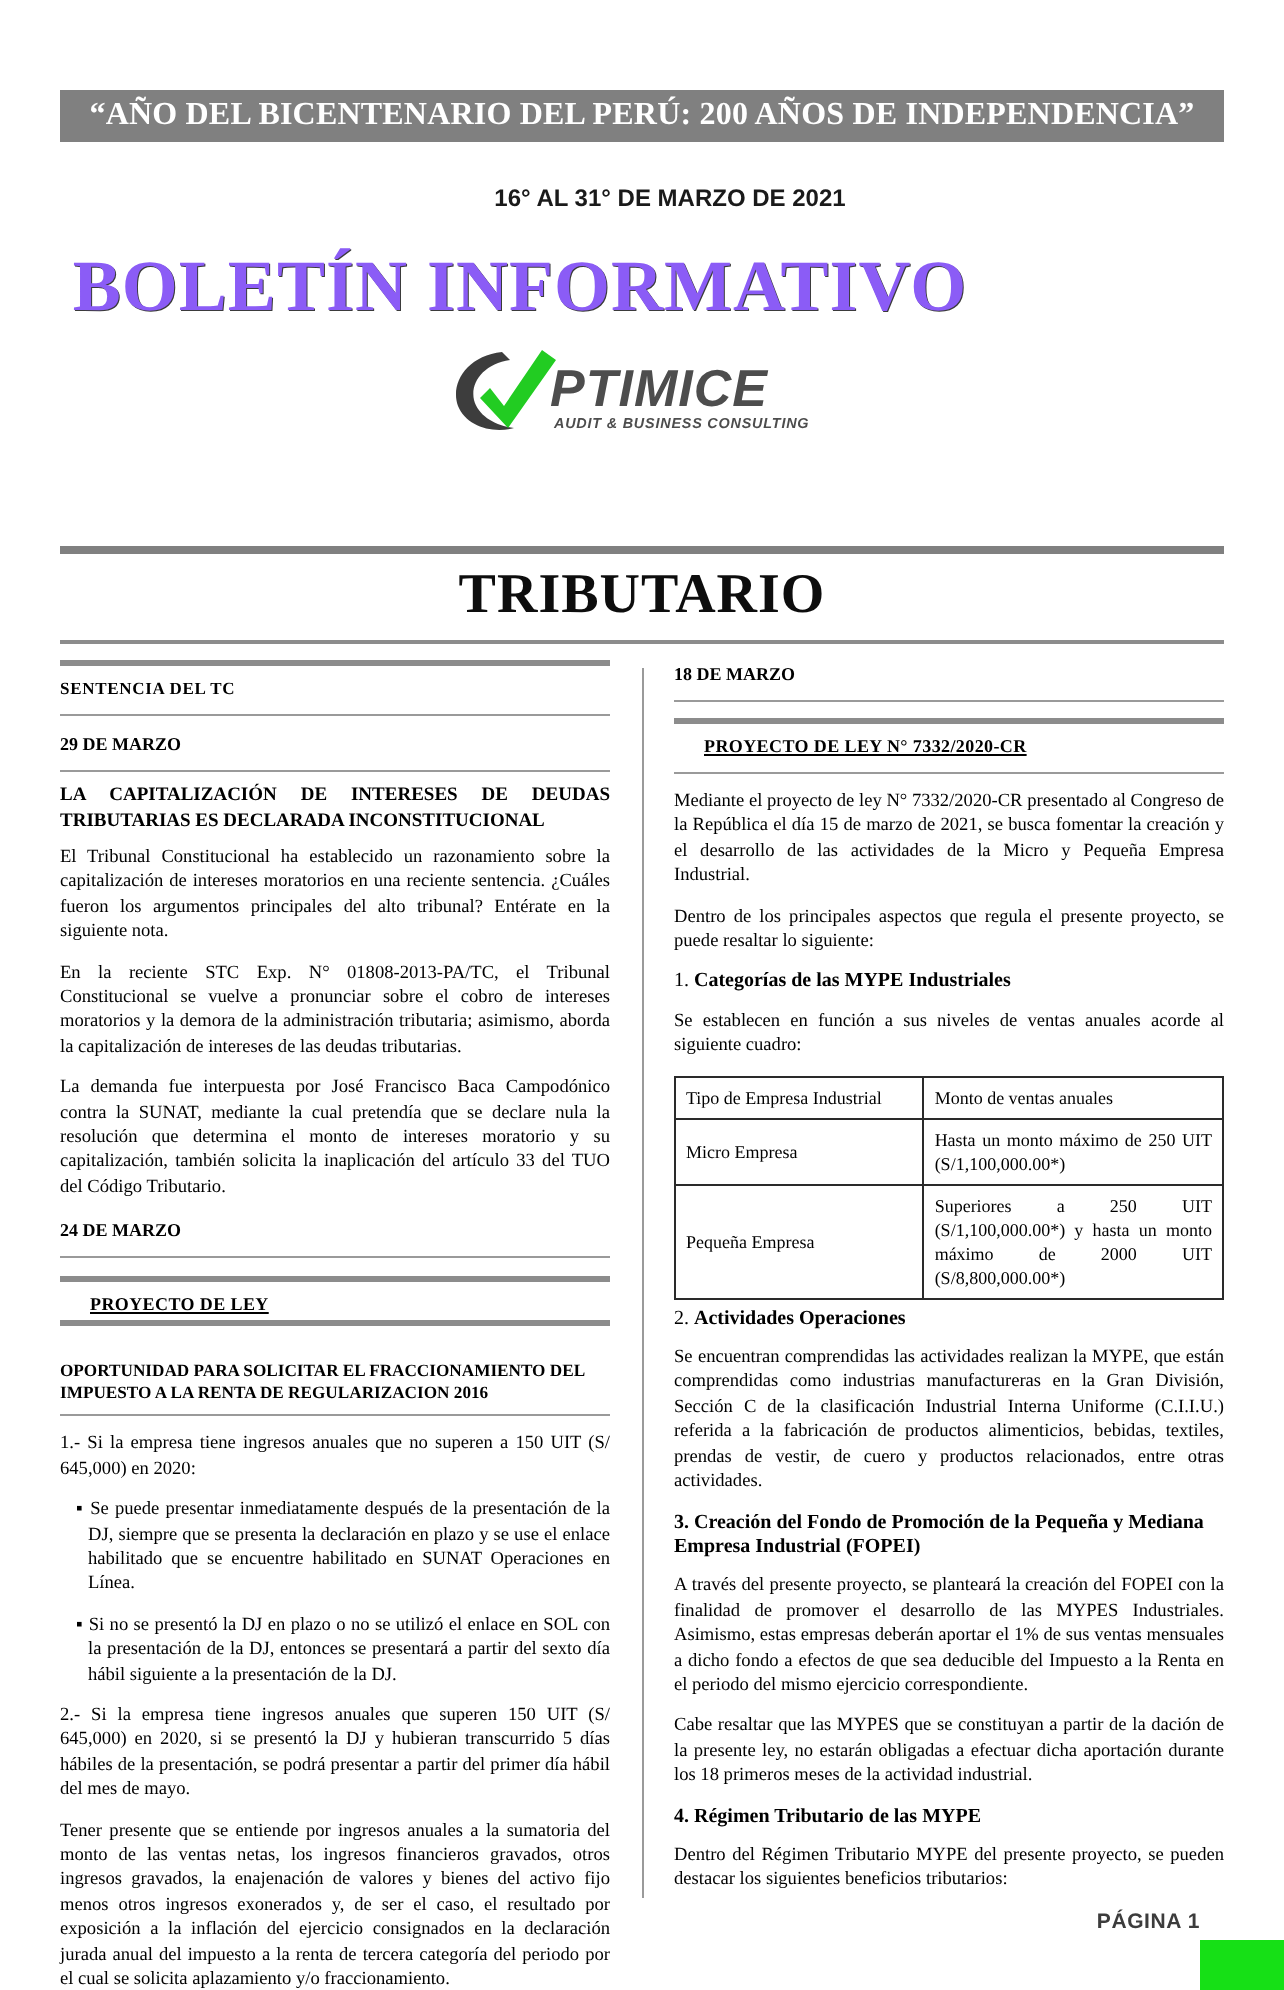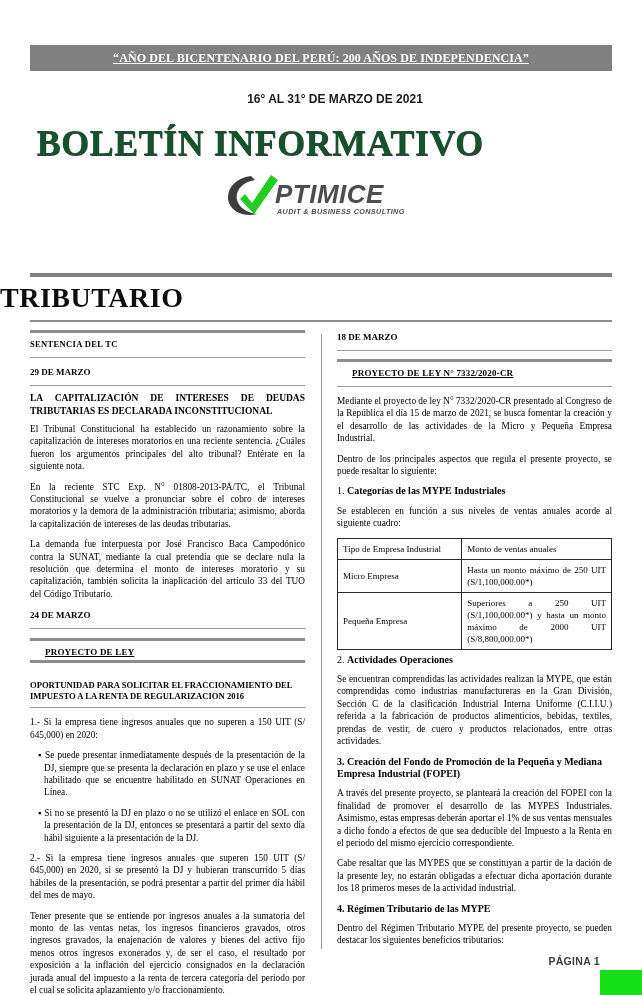--- a/index.html
+++ b/index.html
@@ -25,24 +25,23 @@
     height: 26px;
     background: #808080;
     color: #ffffff;
     display: flex;
     align-items: center;
     justify-content: center;
   }
   .banner-text {
     font-family: "Liberation Serif", serif;
     font-weight: bold;
-    font-size: 12px;
+    font-size: 16px;
     letter-spacing: 0.1px;
     white-space: nowrap;
-    text-decoration: underline;
   }
 
   
   .dateline {
     position: absolute;
     left: 14px;
     top: 92px;
     width: 642px;
     text-align: center;
     font-family: "Liberation Sans", sans-serif;
@@ -55,21 +54,21 @@
   .masthead {
     position: absolute;
     left: 0;
     top: 122px;
     width: 520px;
     text-align: center;
     font-family: "Liberation Serif", serif;
     font-weight: bold;
     font-size: 36px;
     letter-spacing: 0.5px;
-    color: #14532d;
+    color: #8b5cf6;
     text-shadow: 0.5px 0.5px 0 #3b3b3b;
   }
 
   
   .logo-wrap {
     position: absolute;
     left: 0;
     top: 170px;
     width: 642px;
     display: flex;
@@ -89,20 +88,21 @@
     top: 273px;
     width: 582px;
     height: 4px;
     background: #808080;
   }
   .sec-title {
     position: absolute;
     left: 0;
     top: 282px;
     width: 642px;
+    text-align: center;
     font-family: "Liberation Serif", serif;
     font-weight: bold;
     font-size: 28px;
     letter-spacing: 0.5px;
     color: #0d0d0d;
   }
   .sec-rule-bottom {
     position: absolute;
     left: 30px;
     top: 320px;

